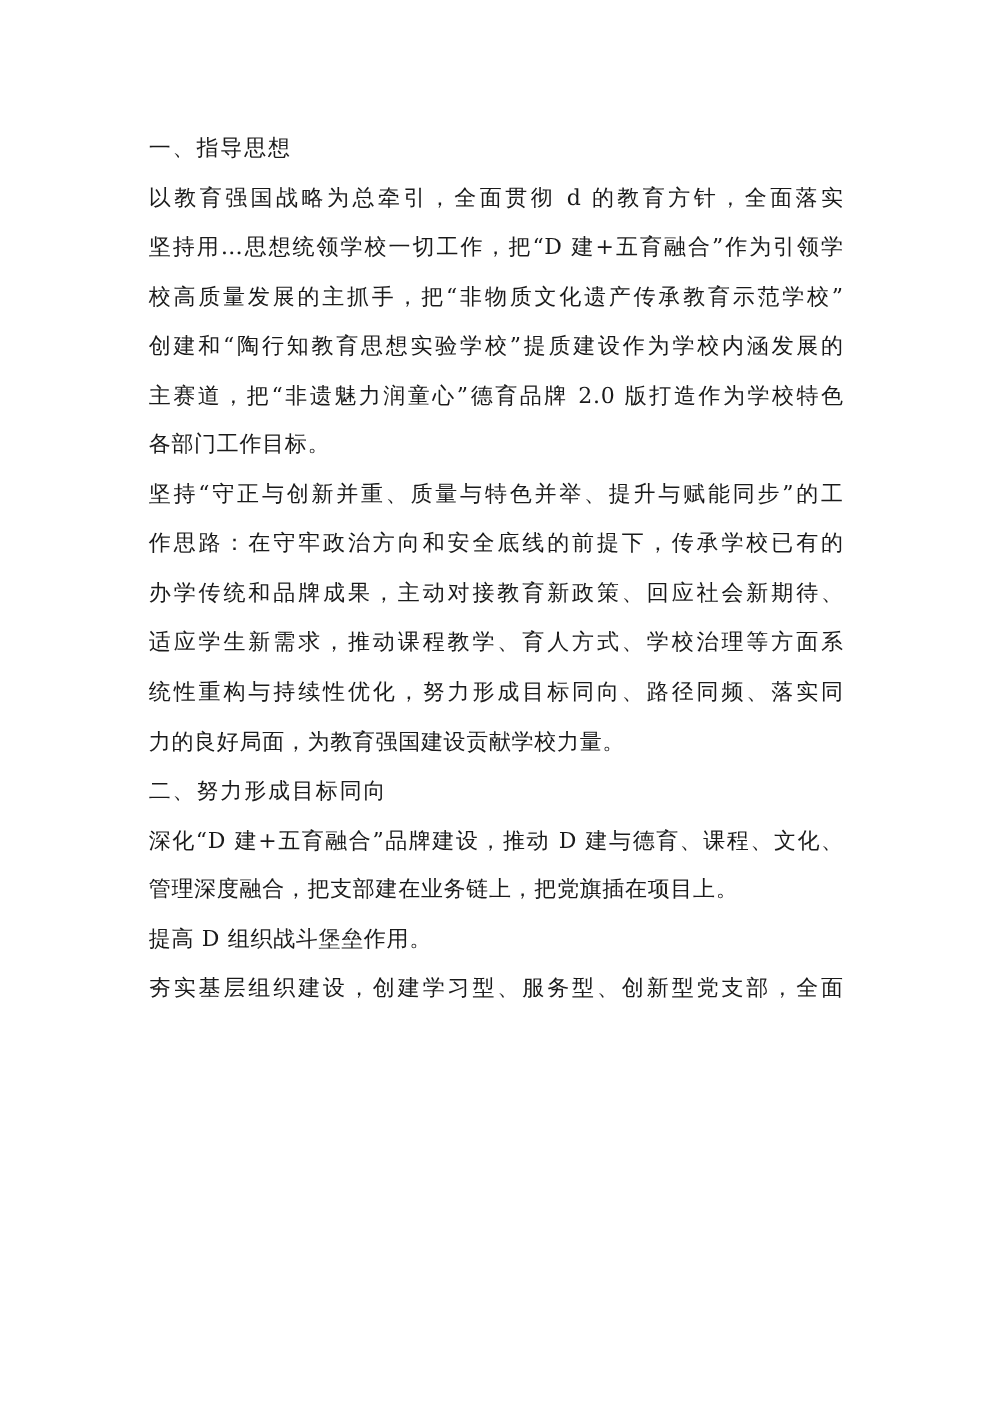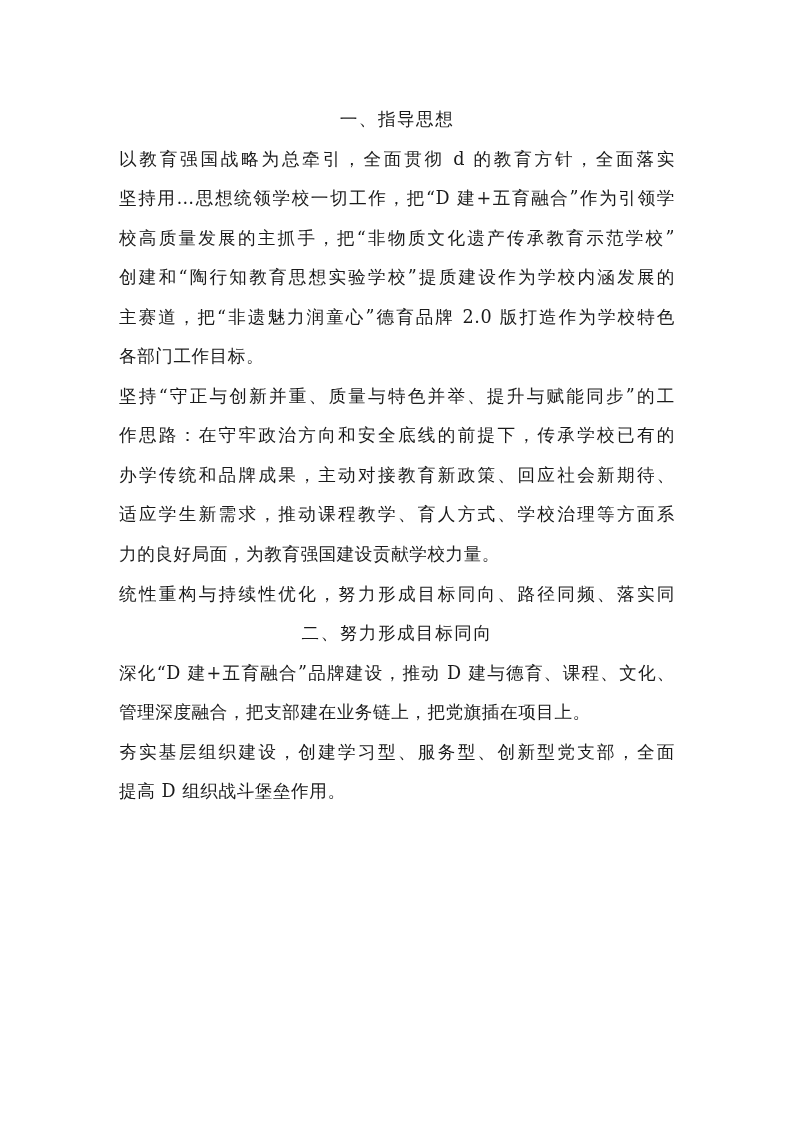--- a/index.html
+++ b/index.html
@@ -28,21 +28,20 @@
     white-space: nowrap;
     letter-spacing: 0.55px;
     overflow: visible;
   }
   .line.justify {
     text-align: justify;
     text-align-last: justify;
   }
   .heading {
     letter-spacing: 1.5px;
-    text-align: center;
   }
 </style>
 </head>
 <body>
 
 <div class="page">
 
   <div class="line heading">一、指导思想</div>
 
   <div>
@@ -55,31 +54,31 @@
     <div class="line justify">创建和“陶行知教育思想实验学校”提质建设作为学校内涵发展的</div>
     <div class="line justify">主赛道，把“非遗魅力润童心”德育品牌 2.0 版打造作为学校特色</div>
     <div class="line">各部门工作目标。</div>
   </div>
 
   <div>
     <div class="line justify">坚持“守正与创新并重、质量与特色并举、提升与赋能同步”的工</div>
     <div class="line justify">作思路：在守牢政治方向和安全底线的前提下，传承学校已有的</div>
     <div class="line justify">办学传统和品牌成果，主动对接教育新政策、回应社会新期待、</div>
     <div class="line justify">适应学生新需求，推动课程教学、育人方式、学校治理等方面系</div>
+    <div class="line justify">统性重构与持续性优化，努力形成目标同向、路径同频、落实同</div>
     <div class="line">力的良好局面，为教育强国建设贡献学校力量。</div>
-    <div class="line justify">统性重构与持续性优化，努力形成目标同向、路径同频、落实同</div>
   </div>
 
   <div class="line heading">二、努力形成目标同向</div>
 
 
 
   <div>
     <div class="line justify">深化“D 建+五育融合”品牌建设，推动 D 建与德育、课程、文化、</div>
     <div class="line">管理深度融合，把支部建在业务链上，把党旗插在项目上。</div>
   </div>
 
   <div>
+    <div class="line">提高 D 组织战斗堡垒作用。</div>
     <div class="line justify">夯实基层组织建设，创建学习型、服务型、创新型党支部，全面</div>
-    <div class="line">提高 D 组织战斗堡垒作用。</div>
   </div>
 
 </div>
 
 </body></html>

